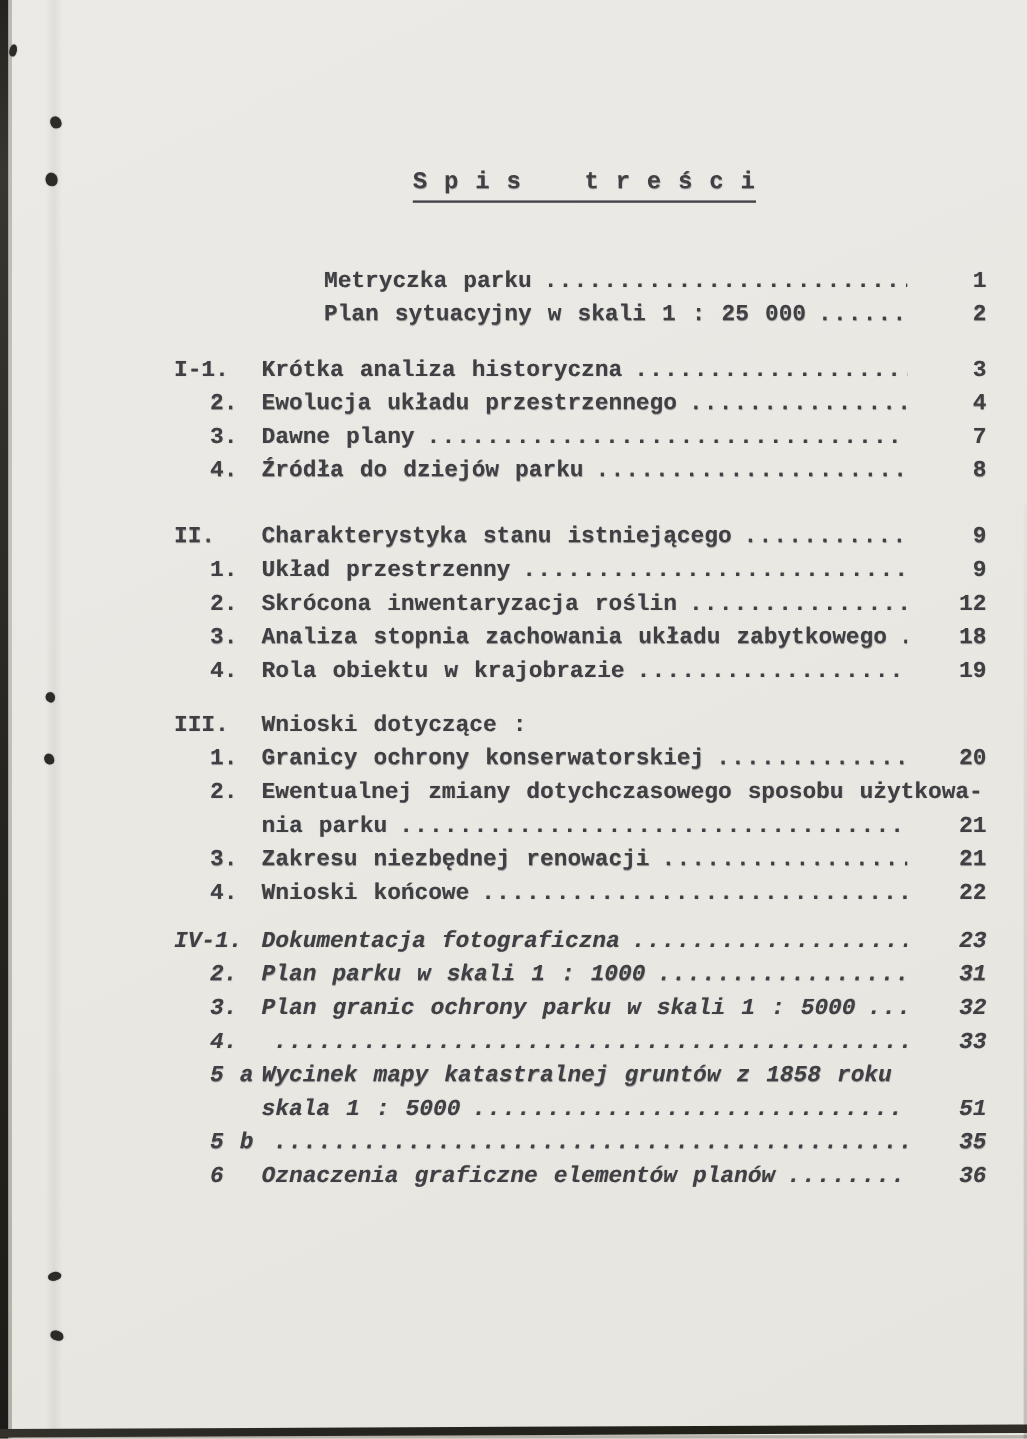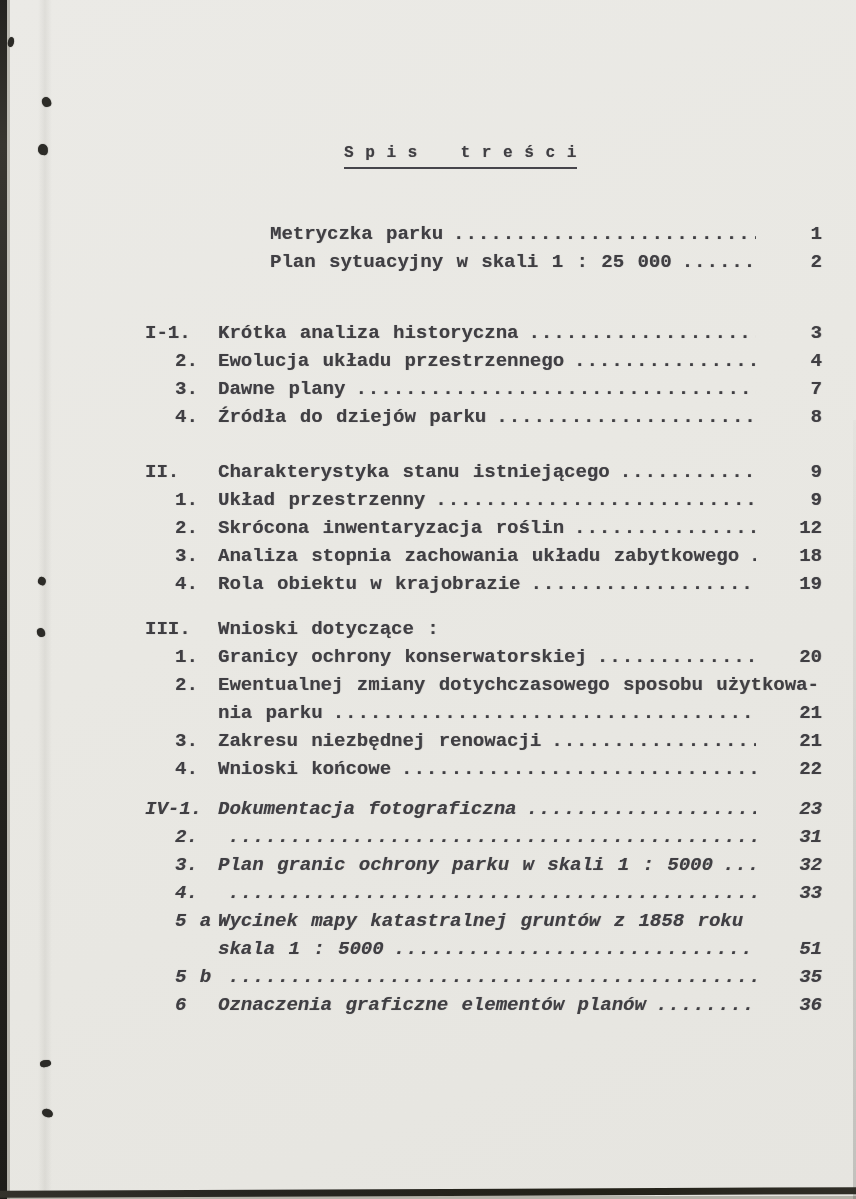--- a/index.html
+++ b/index.html
@@ -53,32 +53,32 @@
     position: absolute;
     background: #2c2b27;
     border-radius: 48% 60% 42% 55%;
     box-shadow: 0 0 1px rgba(44,43,39,0.8);
     z-index: 6;
   }
   
   .title-wrap { margin: 0 0 0 344px; height: 29px; }
   .title {
     display: inline-block;
-    font-size: 16px;
+    font-size: 20px;
     line-height: 26px;
     font-weight: bold;
     letter-spacing: 1px;
     white-space: pre;
     border-bottom: 2px solid #46454b;
     padding-bottom: 1px;
   }
   
   .toc { margin: 51px 34px 0 145px; }
   .group + .group { margin-top: 14px; }
-  .toc .group:nth-child(2) { margin-top: 43px; }
+  .toc .group:nth-child(2) { margin-top: 18px; }
   .toc .group:nth-child(3) { margin-top: 27px; }
   .toc .group:nth-child(4) { margin-top: 17px; }
   .toc .group:nth-child(5) { margin-top: 12px; font-style: italic; }
   .row {
     display: flex;
     align-items: baseline;
     line-height: 28px;
     font-size: 19px;
     word-spacing: 2px;
   }
@@ -231,20 +231,21 @@
       </div>
       <div class="group">
         <div class="row major">
           <span class="num">IV-1.</span>
           <span class="ttl">Dokumentacja fotograficzna</span>
           <span class="leader">................................................................................</span>
           <span class="pg">23</span>
         </div>
         <div class="row minor">
           <span class="num">2.</span>
+          <span class="ttl">Plan parku w skali 1 : 1000</span>
           <span class="leader">................................................................................</span>
           <span class="pg">31</span>
         </div>
         <div class="row minor">
           <span class="num">3.</span>
           <span class="ttl">Plan granic ochrony parku w skali 1 : 5000</span>
           <span class="leader">................................................................................</span>
           <span class="pg">32</span>
         </div>
         <div class="row minor">

